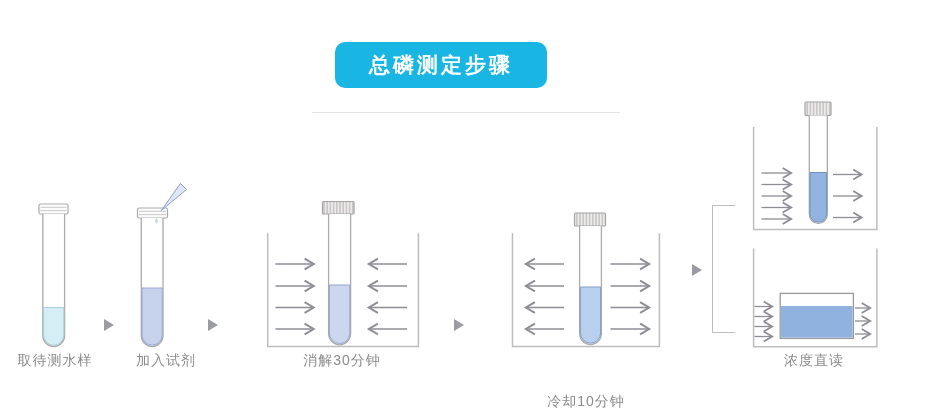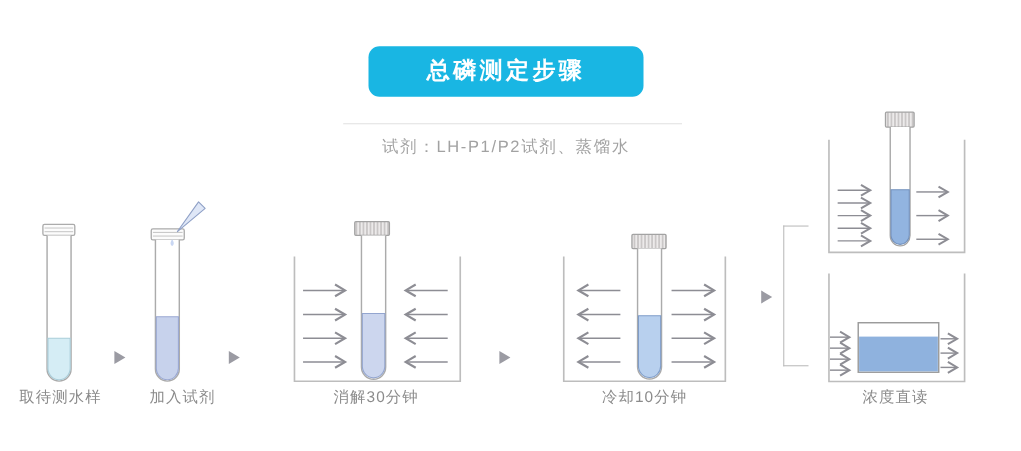--- a/index.html
+++ b/index.html
@@ -1,21 +1,21 @@
 <!DOCTYPE html>
 <html><head>
 <meta charset="utf-8">
 <style>
   html,body { margin:0; padding:0; background:#ffffff; }
   .canvas {
     position:relative; width:928px; height:410px; background:#ffffff;
     font-family:"Liberation Sans", sans-serif; overflow:hidden;
   }
   .banner {
-    position:absolute; left:335px; top:42px; width:250px; height:46px;
+    position:absolute; left:335px; top:42px; width:212px; height:46px;
     background:#19b6e3; border-radius:10px;
     color:#ffffff; font-size:21px; font-weight:bold; letter-spacing:3px;
     text-align:center; line-height:46px;
   }
   .divider { position:absolute; left:312px; top:112px; width:308px; height:1px; background:#e3e3e3; }
   .subtitle {
     position:absolute; left:460px; top:124px; transform:translateX(-50%);
     font-size:15px; color:#a2a2a2; letter-spacing:1.5px; white-space:nowrap;
   }
   .step-label {
@@ -37,21 +37,20 @@
 <body>
 
 <div class="canvas">
 
   <div class="banner">
     <span>总磷测定步骤</span>
   </div>
 
   <div class="divider"></div>
 
-  <div class="subtitle">试剂：LH-P1/P2试剂、蒸馏水</div>
 
   <svg class="diagram" width="928" height="410" viewBox="0 0 928 410">
     <defs>
       <marker id="ah" markerWidth="10" markerHeight="10" refX="7.5" refY="5" orient="auto" viewBox="0 0 10 10">
         <path d="M1.5,1.2 L8,5 L1.5,8.8" fill="none" stroke="#8d8d94" stroke-width="1.4"></path>
       </marker>
       <pattern id="capStripe" width="3.2" height="14" patternUnits="userSpaceOnUse">
         <rect width="3.2" height="14" fill="#eceaea"></rect>
         <line x1="0.8" y1="0" x2="0.8" y2="14" stroke="#b6b2b2" stroke-width="1"></line>
       </pattern>
@@ -137,16 +136,16 @@
   <div class="step-arrow" style="left:104px; top:319px;"></div>
   <div class="step-arrow" style="left:208px; top:319px;"></div>
   <div class="step-arrow" style="left:454px; top:319px;"></div>
   <div class="step-arrow" style="left:692px; top:264px;"></div>
 
   <div class="bracket"></div>
 
   <div class="step-label" style="left:55px;text-align:right;">取待测水样</div>
   <div class="step-label" style="left:166px;">加入试剂</div>
   <div class="step-label" style="left:342px;">消解30分钟</div>
-  <div class="step-label" style="left:586px;">冷却10分钟</div>
+  <div class="step-label" style="left:586px;margin-top:41px;">冷却10分钟</div>
   <div class="step-label" style="left:814px;text-align:center;">浓度直读</div>
 
 </div>
 
 </body></html>

